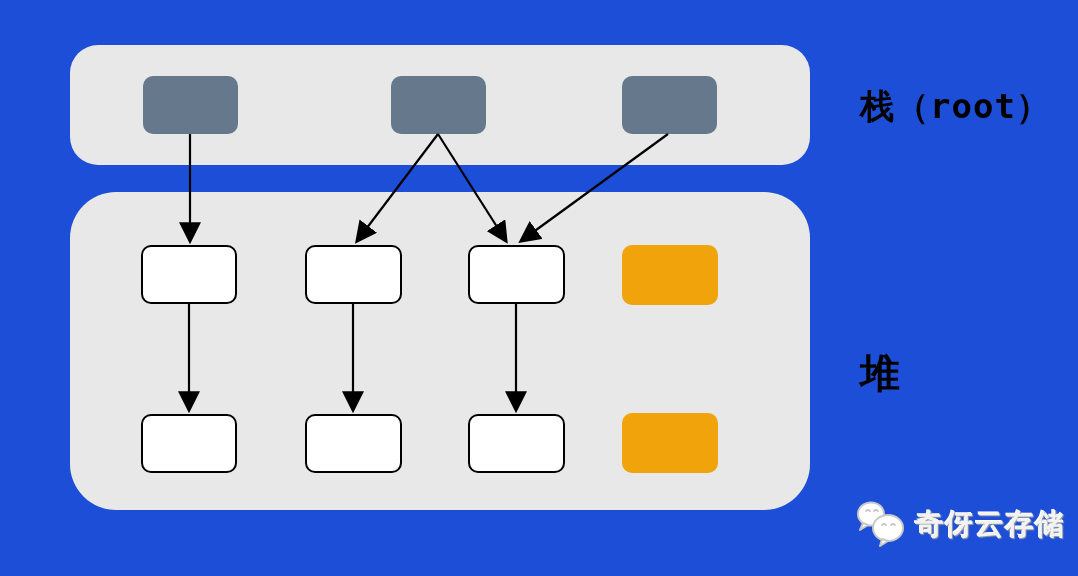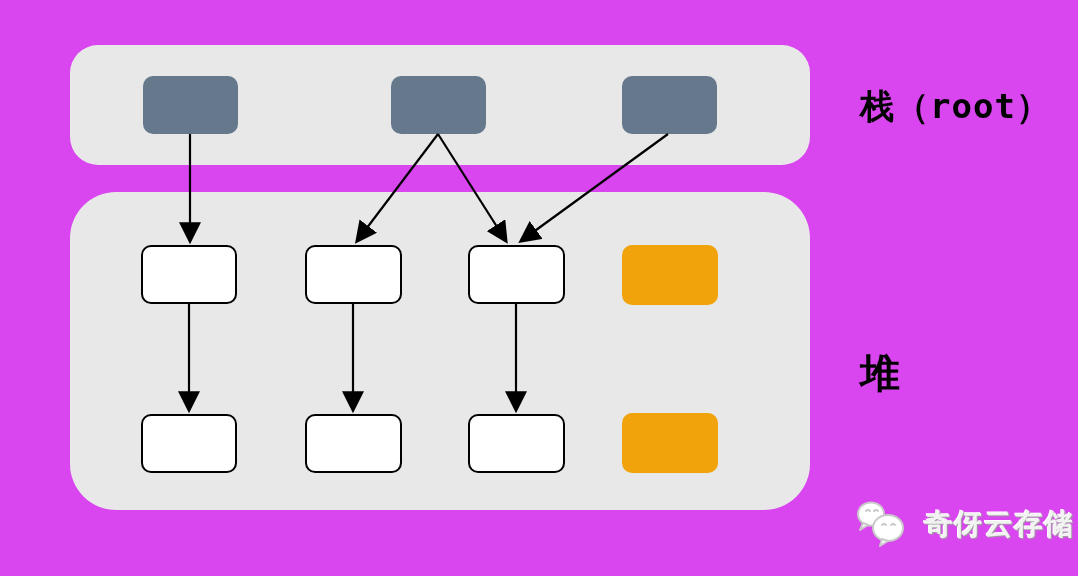--- a/index.html
+++ b/index.html
@@ -1,39 +1,39 @@
 <!DOCTYPE html>
 <html><head>
 <meta charset="utf-8">
 <style>
   html,body{margin:0;padding:0;background:#ffffff;}
   .canvas{
     position:relative;
     width:1078px;height:576px;
-    background:#d946ef;
+    background:#1d4ed8;
     overflow:hidden;
     font-family:"DejaVu Sans", "Liberation Sans", sans-serif;
   }
   .region{position:absolute;}
   .node{position:absolute;box-sizing:border-box;border-radius:10px;}
   #edges{position:absolute;left:0;top:0;z-index:3;pointer-events:none;}
   #regions div{z-index:1;}
   #nodes div{z-index:2;}
   .label{
     position:absolute;z-index:4;
     color:#000000;
     font-family:"DejaVu Sans Mono","DejaVu Sans",monospace,sans-serif;
     font-weight:bold;
     white-space:nowrap;
   }
   .stack-label{left:860px;top:84px;font-size:34px;letter-spacing:1px;}
   .heap-label{left:860px;top:346px;font-size:40px;}
   .watermark{
     position:absolute;left:854px;top:500px;z-index:4;
-    display:flex;align-items:center;gap:12px;
+    display:flex;align-items:center;gap:3px;
   }
   .watermark-text{
     font-family:"DejaVu Sans","Liberation Sans",sans-serif;
     font-size:29px;font-weight:bold;letter-spacing:1px;
     color:#f2f2f2;
     text-shadow:1px 1px 1px #9e9e9e, -1px -1px 0 #ffffff;
     white-space:nowrap;
   }
 </style>
 </head>

